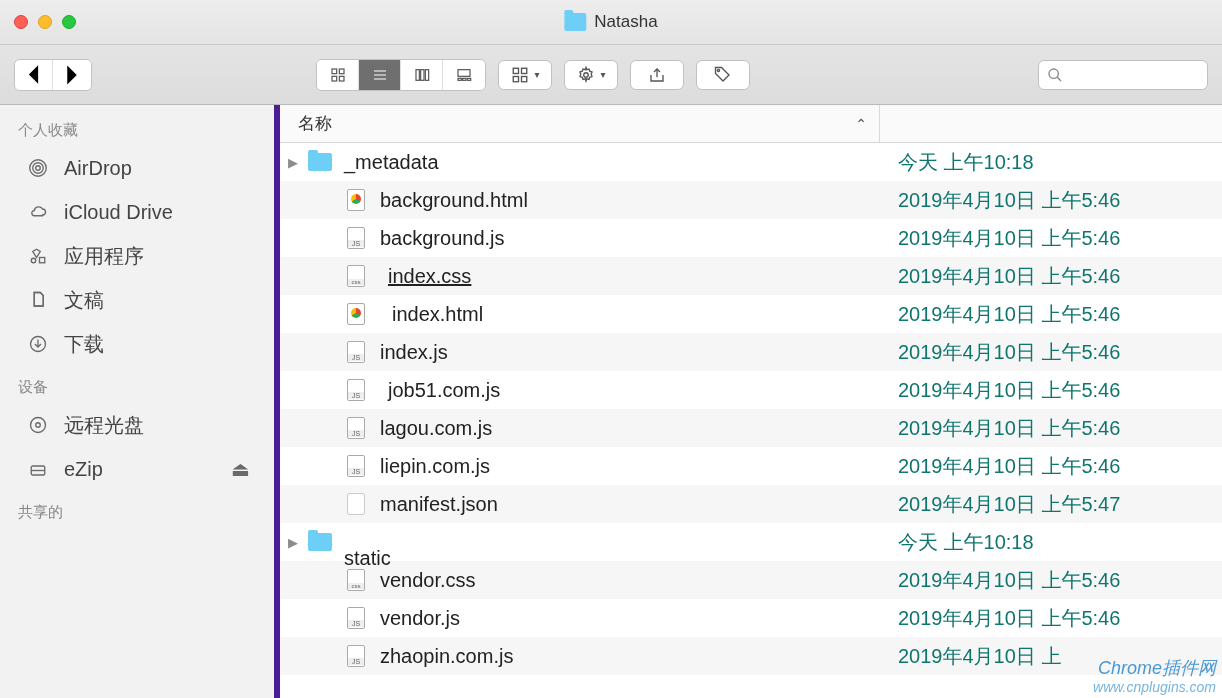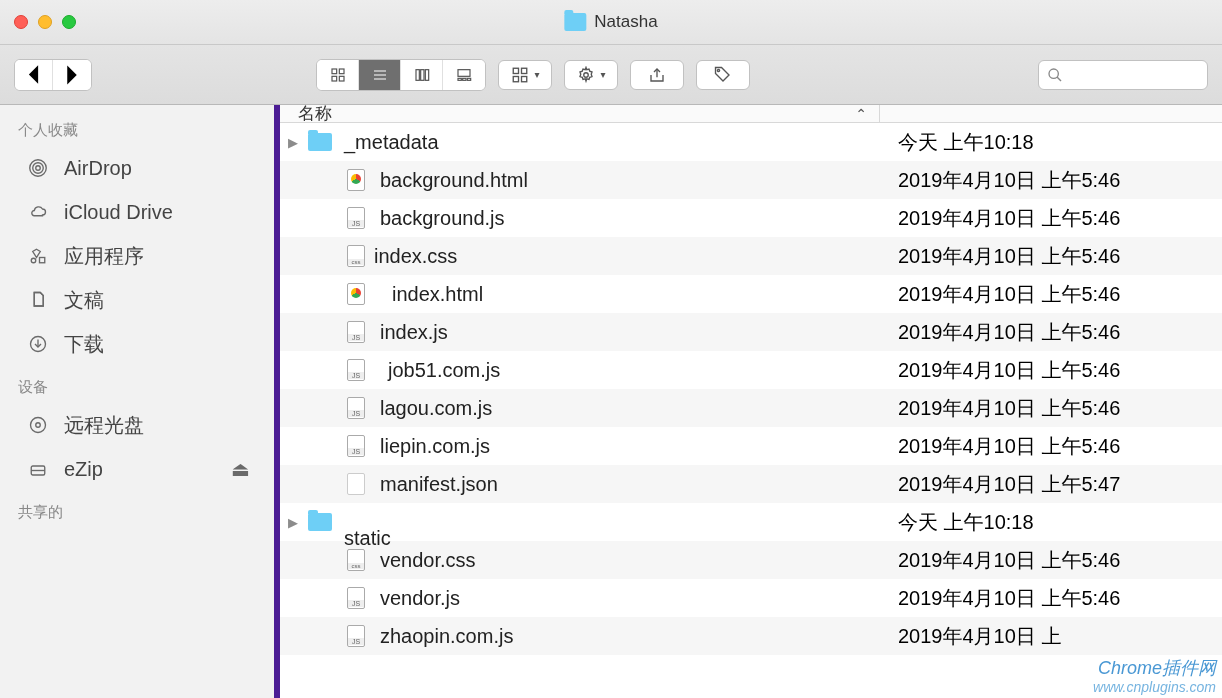--- a/index.html
+++ b/index.html
@@ -31,30 +31,30 @@
 
 
 .main { display: flex; height: calc(100% - 105px); }
 .sidebar { width: 280px; background: #f2f2f2; border-right: 6px solid #4c1d95; overflow-y: auto; padding-top: 4px; }
 .sb-section { font-size: 15px; color: #888; padding: 12px 18px 6px; }
 .sb-item { display: flex; align-items: center; gap: 12px; padding: 8px 24px; font-size: 20px; color: #444; cursor: default; }
 .sb-icon { width: 28px; height: 28px; display: flex; align-items: center; justify-content: center; color: #6a6a6a; flex-shrink: 0; }
 .eject { margin-left: auto; color: #6a6a6a; }
 
 .content { flex: 1; display: flex; flex-direction: column; }
-.col-headers { display: flex; height: 18px; background: #fafafa; border-bottom: 1px solid #d8d8d8; font-size: 17px; color: #333; align-items: center; }
+.col-headers { display: flex; height: 38px; background: #fafafa; border-bottom: 1px solid #d8d8d8; font-size: 17px; color: #333; align-items: center; }
 .col-name { flex: 0 0 600px; padding-left: 18px; display: flex; align-items: center; border-right: 1px solid #d8d8d8; height: 100%; }
 .col-name .sort-arrow { margin-left: auto; margin-right: 12px; color: #555; font-size: 14px; }
 .col-date { flex: 1; padding-left: 18px; display: flex; align-items: center; height: 100%; }
 
 .file-list { flex: 1; overflow-y: auto; }
 .row { display: flex; height: 38px; align-items: center; font-size: 20px; color: #222; }
 .row:nth-child(even) { background: #f6f6f6; }
 .row .name-cell { flex: 0 0 600px; display: flex; align-items: center; padding-left: 4px; gap: 6px; }
-.row .date-cell { flex: 1; padding-left: 18px; color: #000000; }
+.row .date-cell { flex: 1; padding-left: 18px; color: #0f766e; }
 .disclosure { width: 18px; color: #8c8c8c; font-size: 13px; text-align: center; }
 .indent { width: 30px; }
 .file-icon { width: 24px; height: 24px; display:flex; align-items:center; justify-content:center; flex-shrink:0; }
 
 .folder-ic { width: 24px; height: 18px; background: #6ecff6; border-radius: 2px; position: relative; }
 .folder-ic::before { content: ""; position: absolute; top: -3px; left: 0; width: 10px; height: 4px; background: #6ecff6; border-radius: 2px 2px 0 0; }
 .page-ic { width: 18px; height: 22px; background: #fff; border: 1px solid #aaa; border-radius: 2px; position: relative; }
 .page-ic.chrome::after { content:""; position:absolute; top:4px; left:3px; width:10px; height:10px; border-radius:50%; background: conic-gradient(#ea4335 0 120deg,#34a853 120deg 240deg,#fbbc05 240deg 360deg); }
 .page-ic.js::after { content:"JS"; position:absolute; bottom:1px; left:0; right:0; text-align:center; font-size:7px; color:#666; background:#eee; }
 .page-ic.css::after { content:"css"; position:absolute; bottom:1px; left:0; right:0; text-align:center; font-size:6px; color:#666; background:#eee; }
@@ -278,21 +278,21 @@
           </div>
           <div class="date-cell">2019年4月10日 上午5:46</div>
         </div>
         <div class="row">
           <div class="name-cell">
             <span class="disclosure"></span>
             <span class="indent"></span>
             <span class="file-icon">
               <span class="page-ic css"></span>
             </span>
-            <span style="margin-left: 0;">index.css</span>
+            <span style="margin-left: 14px; text-decoration: underline;">index.css</span>
           </div>
           <div class="date-cell">2019年4月10日 上午5:46</div>
         </div>
         <div class="row">
           <div class="name-cell">
             <span class="disclosure"></span>
             <span class="indent"></span>
             <span class="file-icon">
               <span class="page-ic chrome"></span>
             </span>

